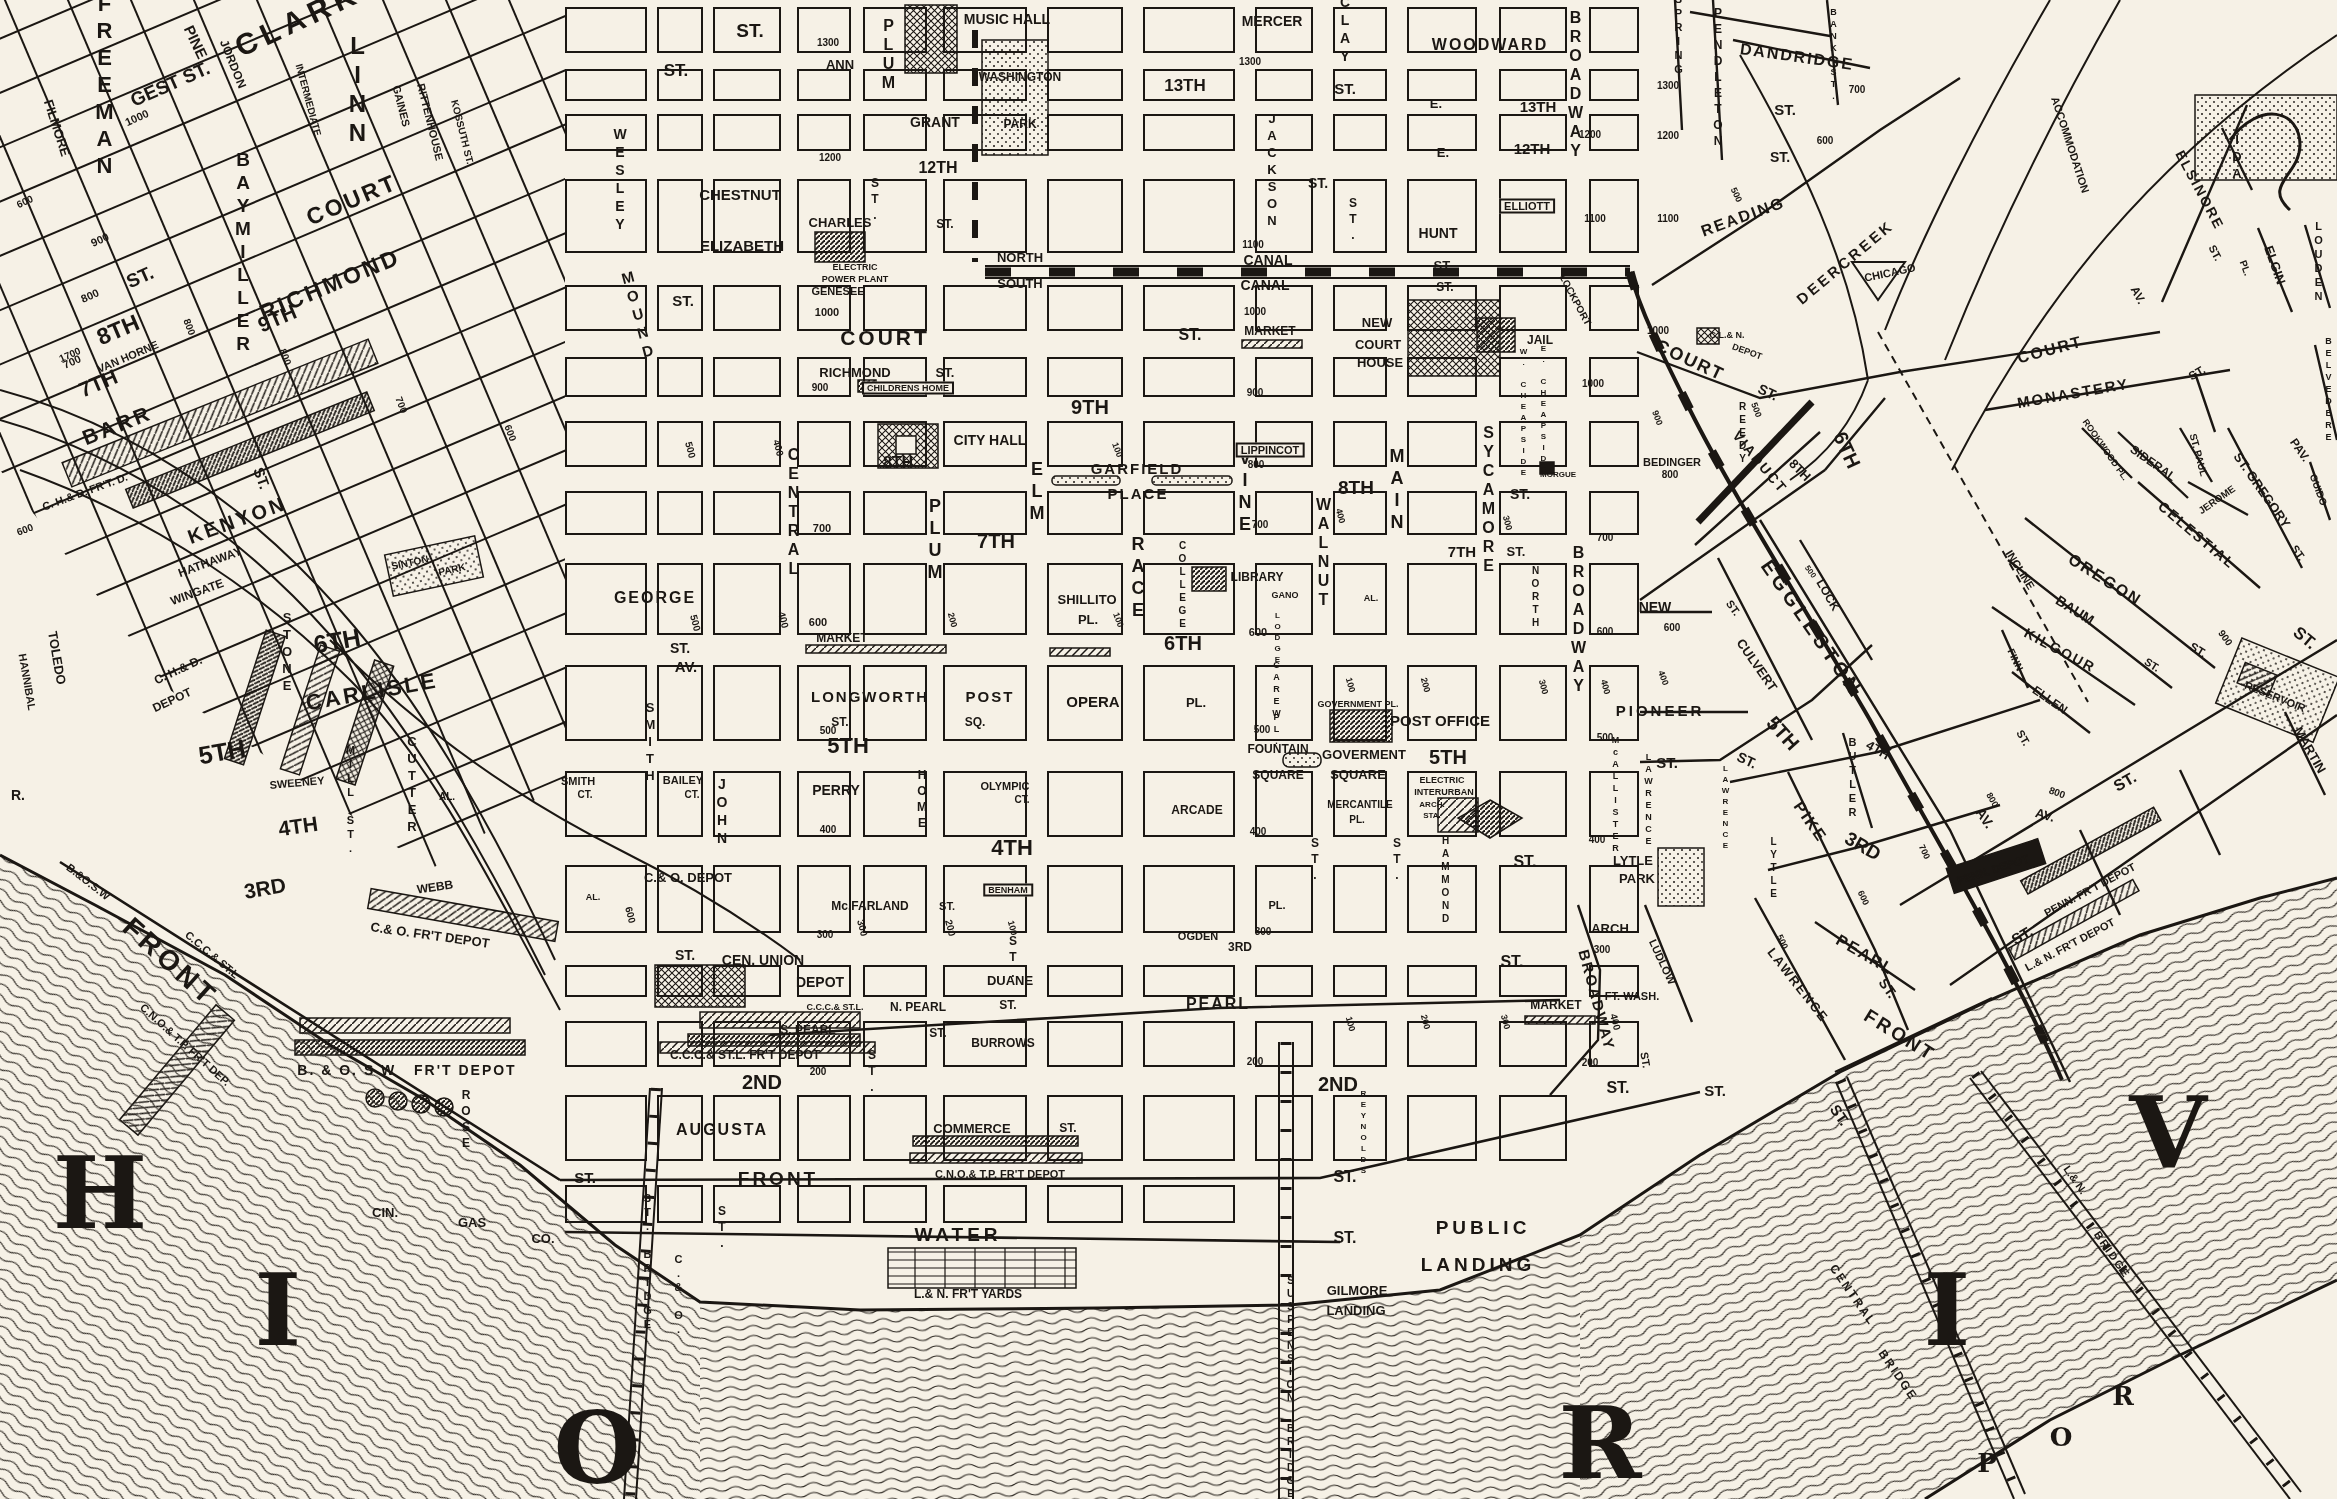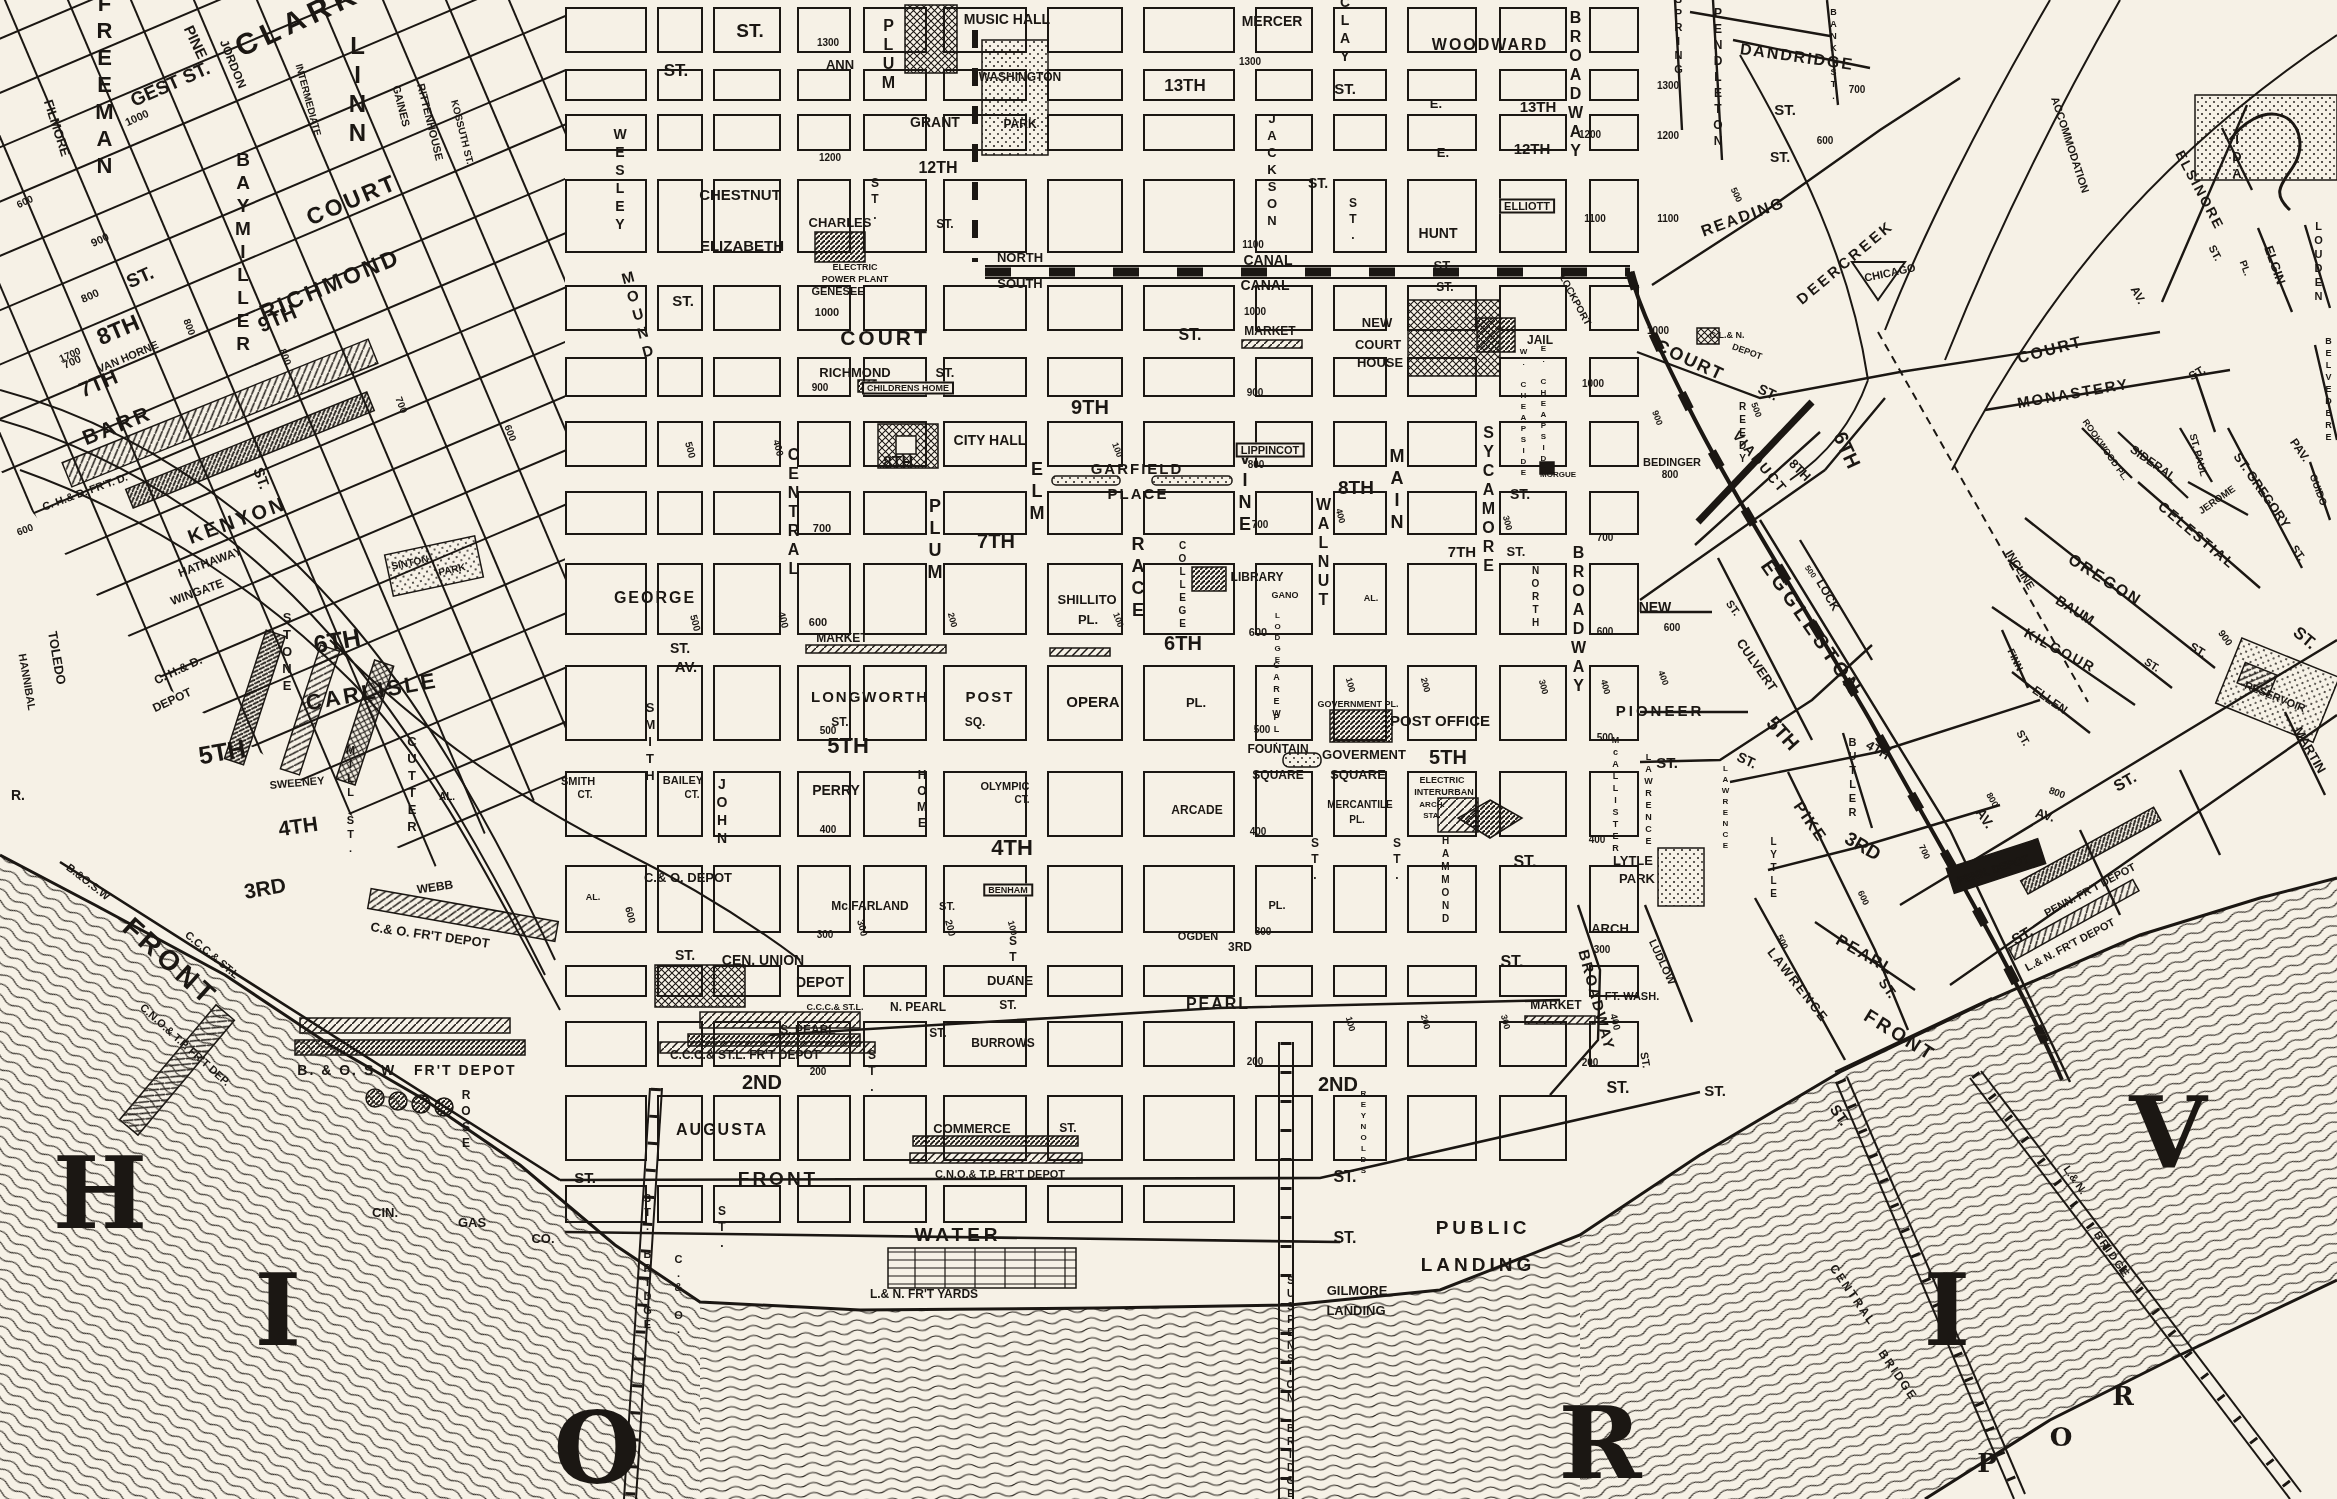--- a/index.html
+++ b/index.html
@@ -609,21 +609,21 @@
       <div class="lbl" style="left: 762px; top: 1082px; font-size: 20px; transform: translate(-50%, -50%);">2ND</div>
       <div class="lbl st" style="left: 872px; top: 1072px; font-size: 12px; transform: translate(-50%, -50%);">ST.</div>
       <div class="lbl" style="left: 722px; top: 1130px; font-size: 16px; letter-spacing: 2px; transform: translate(-50%, -50%);">AUGUSTA</div>
       <div class="lbl" style="left: 972px; top: 1128px; font-size: 13px; transform: translate(-50%, -50%);">COMMERCE</div>
       <div class="lbl" style="left: 1068px; top: 1128px; font-size: 12px; transform: translate(-50%, -50%);">ST.</div>
       <div class="lbl" style="left: 585px; top: 1177px; font-size: 15px; transform: translate(-50%, -50%);">ST.</div>
       <div class="lbl" style="left: 778px; top: 1178px; font-size: 19px; letter-spacing: 3px; transform: translate(-50%, -50%);">FRONT</div>
       <div class="lbl" style="left: 1000px; top: 1174px; font-size: 11px; transform: translate(-50%, -50%);">C.N.O.&amp; T.P. FR'T DEPOT</div>
       <div class="lbl st" style="left: 722px; top: 1228px; font-size: 12px; transform: translate(-50%, -50%);">ST.</div>
       <div class="lbl" style="left: 958px; top: 1234px; font-size: 19px; letter-spacing: 4px; transform: translate(-50%, -50%);">WATER</div>
-      <div class="lbl" style="left: 924px; top: 1294px; font-size: 12px; transform: translate(-50%, -50%);">L.&amp; N. FR'T YARDS</div>
+      <div class="lbl" style="left: 968px; top: 1294px; font-size: 12px; transform: translate(-50%, -50%);">L.&amp; N. FR'T YARDS</div>
       <div class="lbl st" style="left: 647px; top: 1262px; font-size: 11px; transform: translate(-50%, -50%);">ST. BRIDGE</div>
       <div class="lbl st" style="left: 678px; top: 1295px; font-size: 11px; transform: translate(-50%, -50%);">C.&amp; O.</div>
       <div class="lbl" style="left: 1272px; top: 21px; font-size: 14px; transform: translate(-50%, -50%);">MERCER</div>
       <div class="lbl" style="left: 1250px; top: 62px; font-size: 10px; transform: translate(-50%, -50%);">1300</div>
       <div class="lbl" style="left: 1345px; top: 88px; font-size: 15px; transform: translate(-50%, -50%);">ST.</div>
       <div class="lbl st" style="left: 1345px; top: 30px; font-size: 14px; transform: translate(-50%, -50%);">CLAY</div>
       <div class="lbl st" style="left: 1272px; top: 170px; font-size: 13px; transform: translate(-50%, -50%);">JACKSON</div>
       <div class="lbl" style="left: 1185px; top: 85px; font-size: 17px; transform: translate(-50%, -50%);">13TH</div>
       <div class="lbl" style="left: 1318px; top: 183px; font-size: 14px; transform: translate(-50%, -50%);">ST.</div>
       <div class="lbl st" style="left: 1353px; top: 220px; font-size: 12px; transform: translate(-50%, -50%);">ST.</div>

